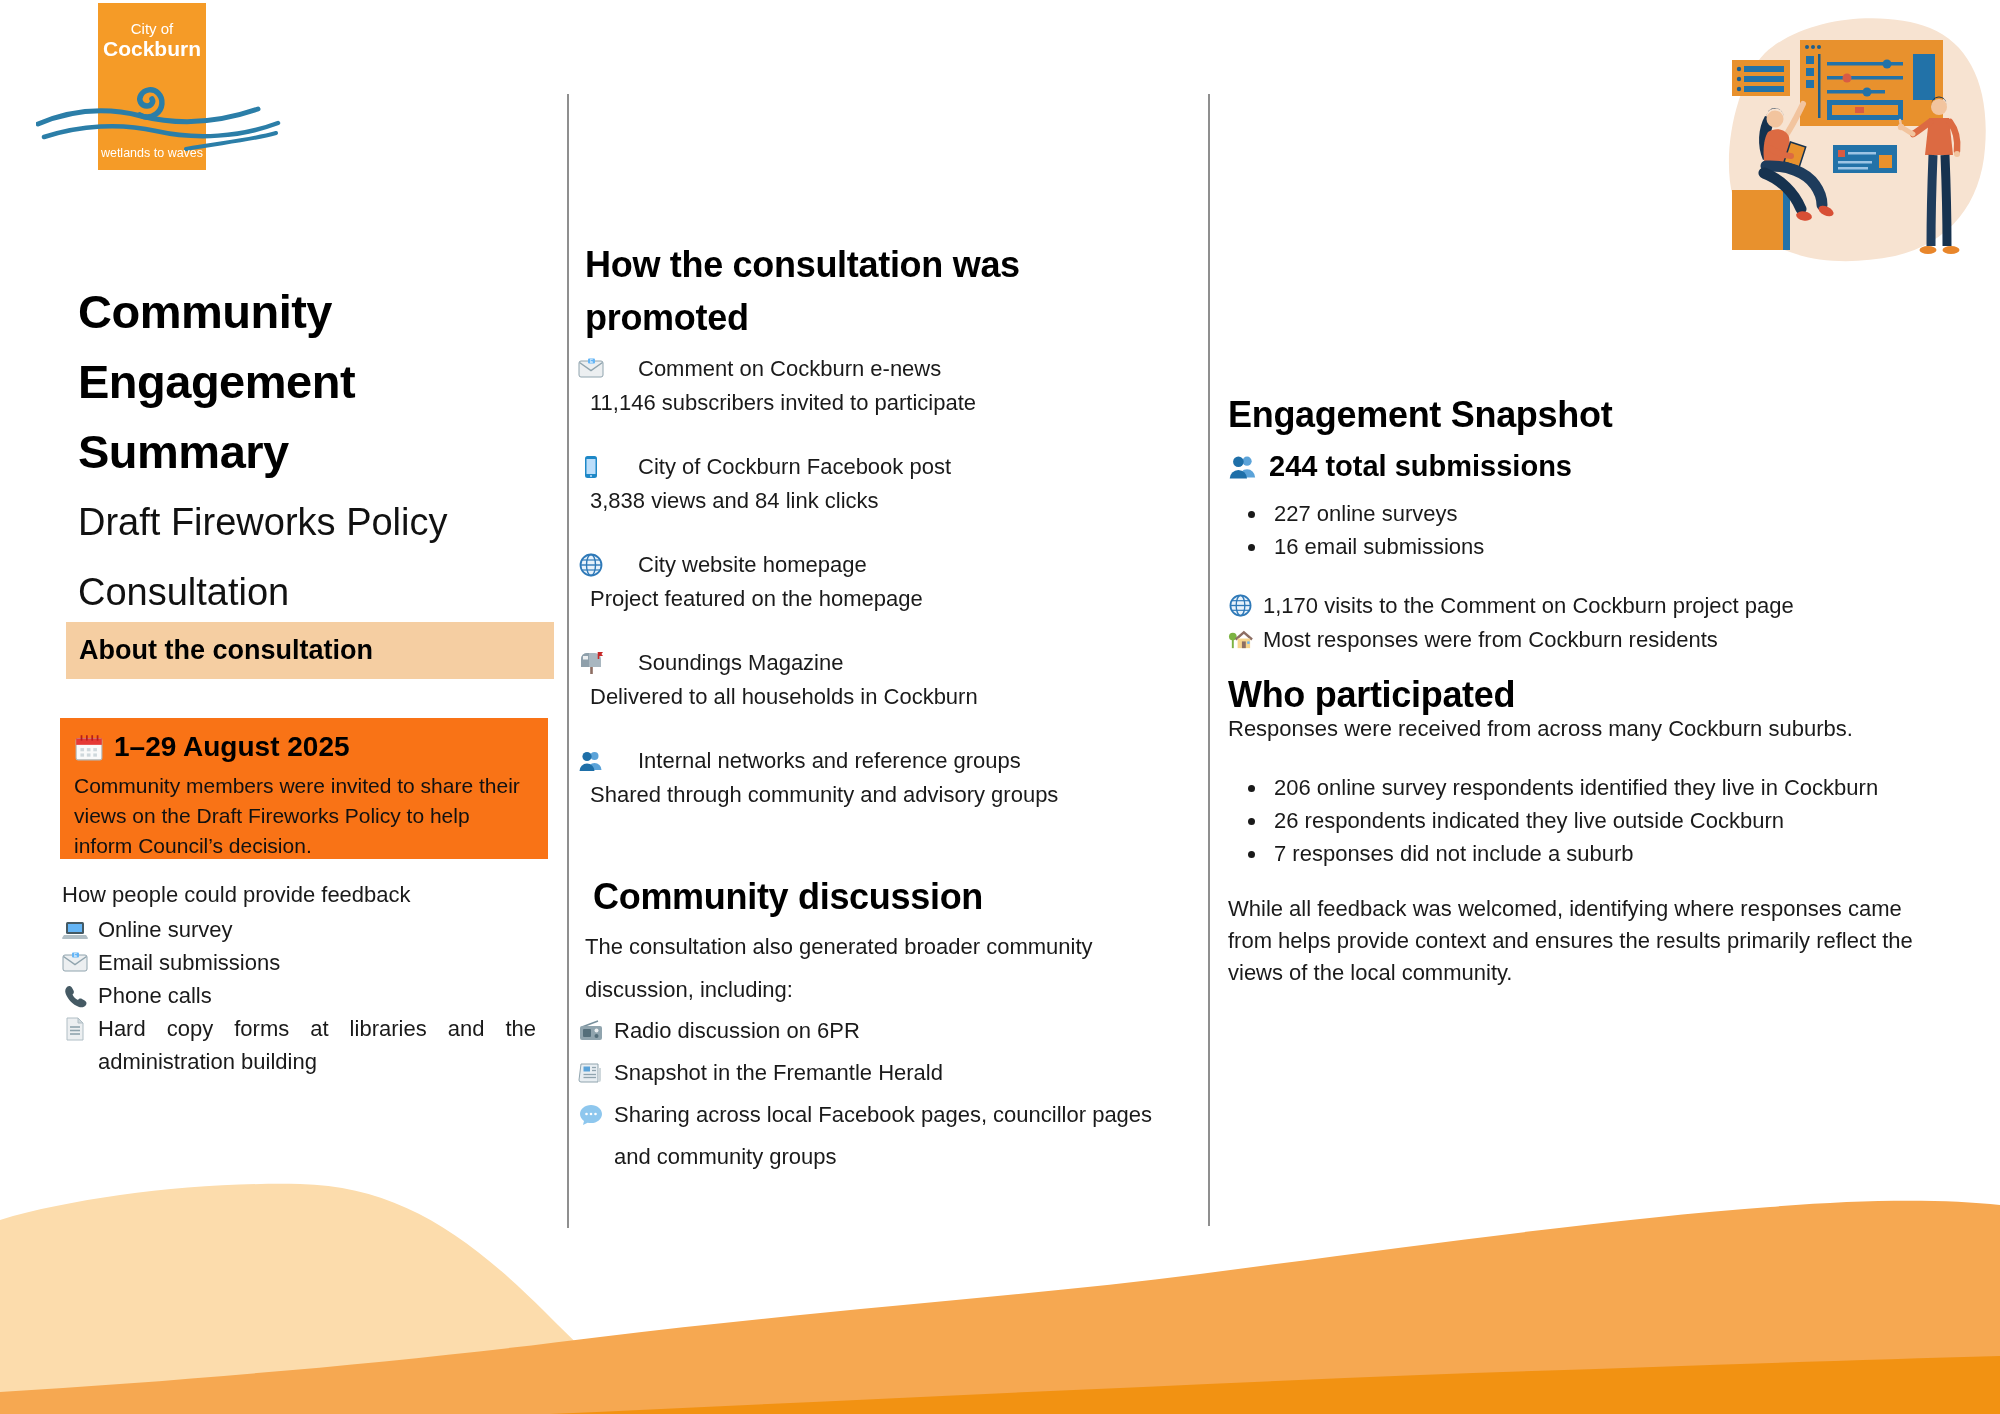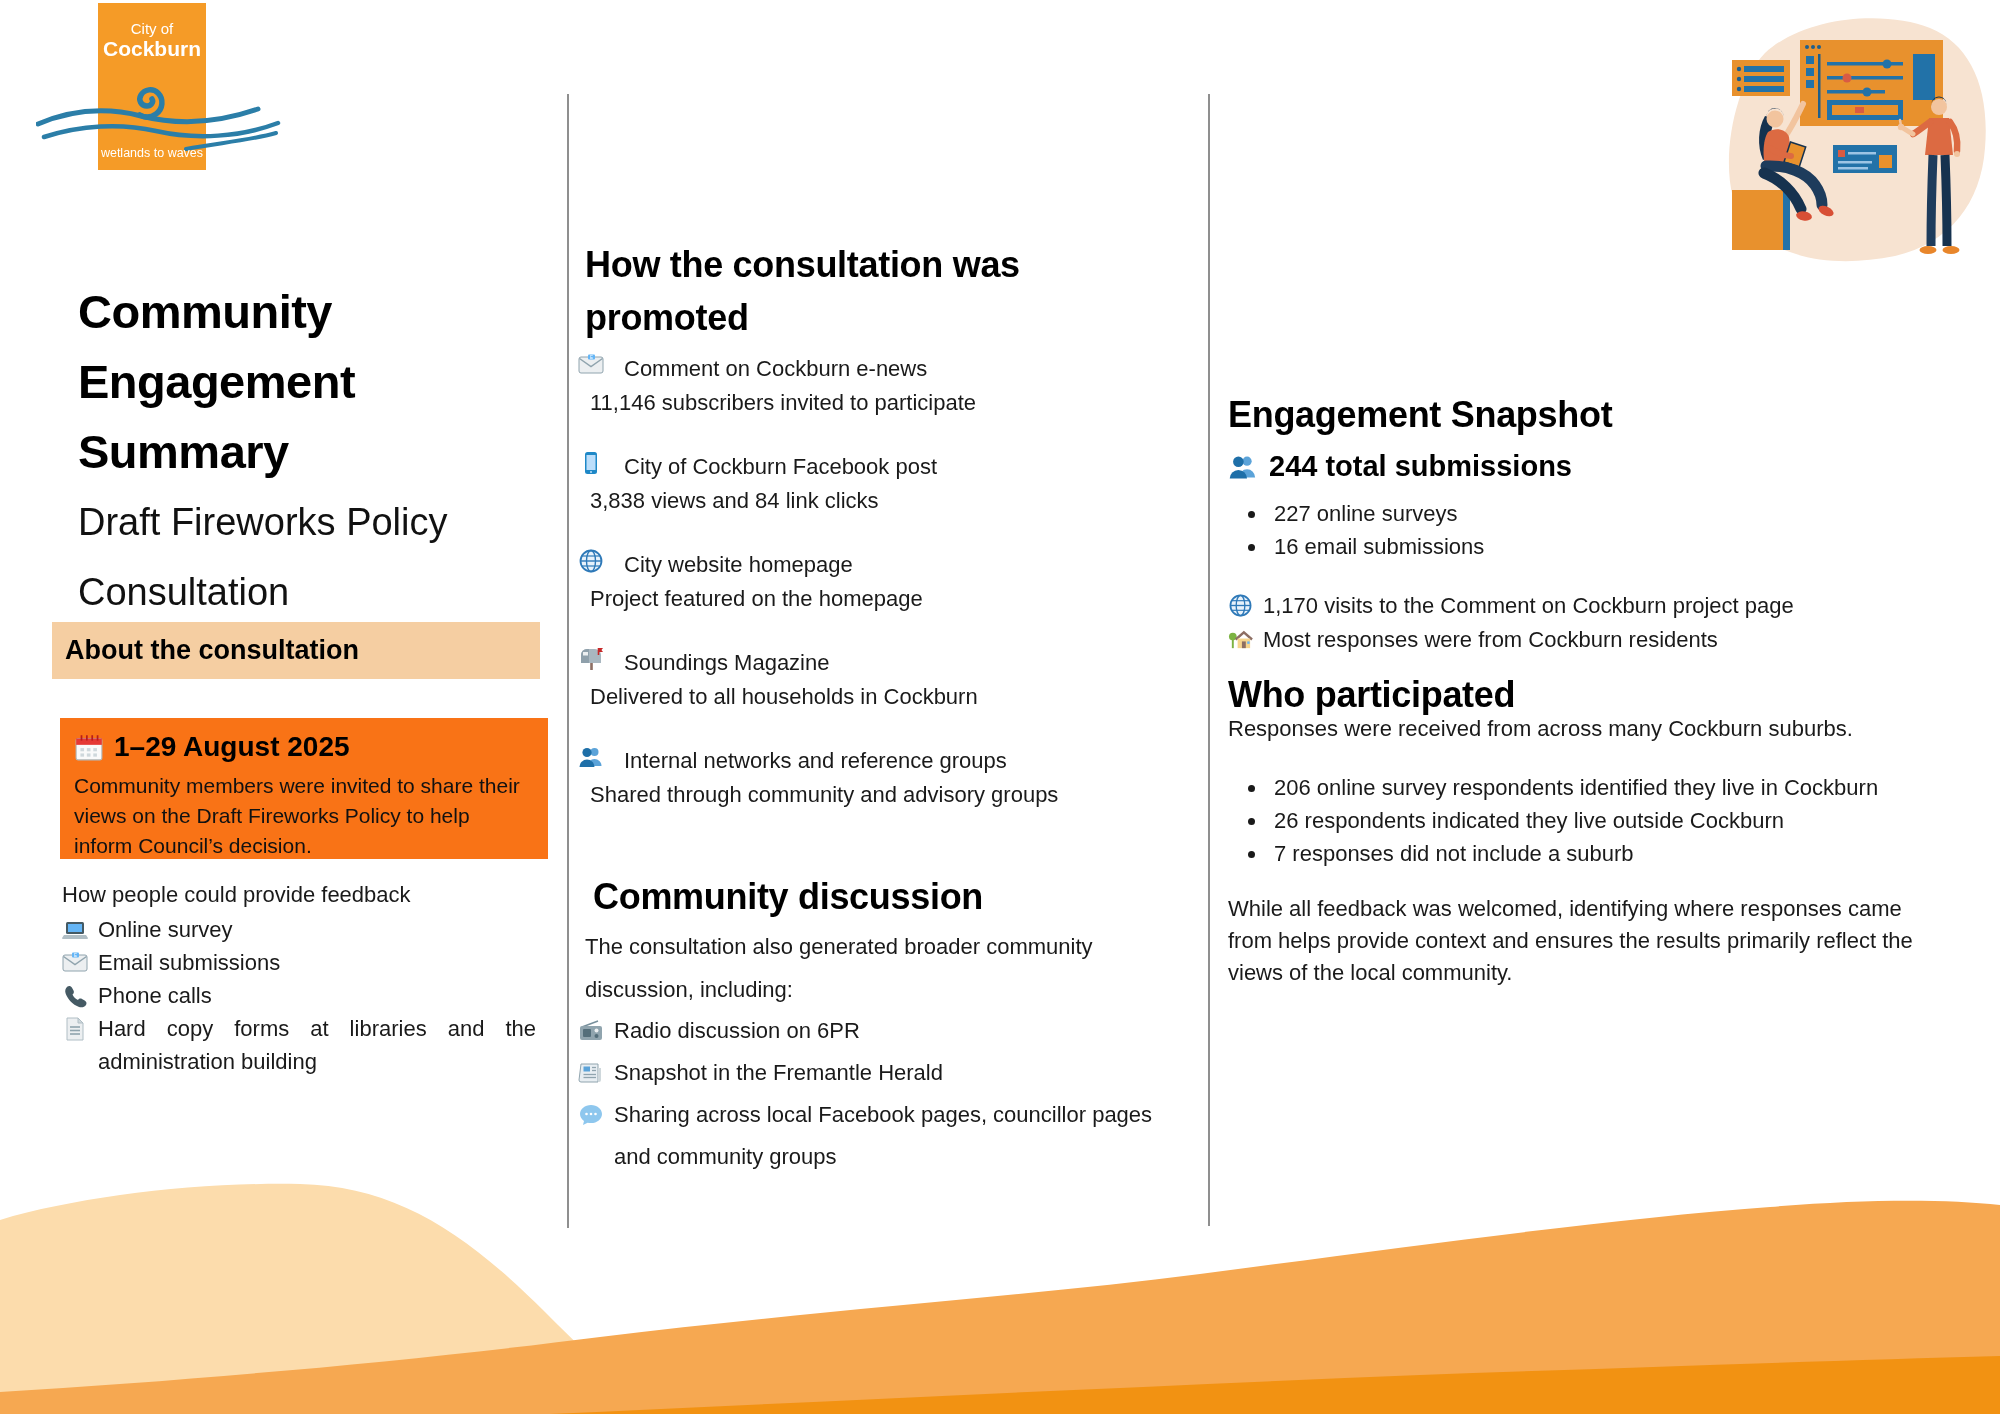--- a/index.html
+++ b/index.html
@@ -7,38 +7,38 @@
         font-family:"Liberation Sans",sans-serif;color:#1a1a1a;}
   .abs{position:absolute;}
 
   
   .vdivider{position:absolute;width:2px;background:#8f8f8f;}
 
   
   .main-title{left:78px;top:277px;width:362px;font-size:47px;line-height:70px;font-weight:700;
               color:#000;letter-spacing:-0.5px;}
   .sub-title{left:78px;top:487px;width:472px;font-size:38px;line-height:70px;font-weight:400;color:#111;}
-  .about-bar{left:52px;top:622px;width:488px;height:57px;background:#F5CEA2;display:flex;
+  .about-bar{left:66px;top:622px;width:488px;height:57px;background:#F5CEA2;display:flex;
              align-items:center;padding-left:13px;box-sizing:border-box;font-size:27px;font-weight:700;color:#000;}
   .date-box{left:60px;top:718px;width:488px;height:141px;background:#f97316;box-sizing:border-box;
             padding:13px 14px;}
   .date-line{display:flex;align-items:center;gap:10px;font-size:28px;font-weight:700;color:#000;}
   .date-desc{margin-top:8px;width:446px;font-size:21px;line-height:30px;color:#111;}
   .feedback{left:62px;top:878px;width:474px;font-size:22px;line-height:33px;}
   .fb-head{margin-bottom:2px;}
   .fb-item{display:flex;align-items:flex-start;}
   .fb-item .emoji{margin-top:4px;}
   .fb-label{flex:1;}
   .fb-item.justify .fb-label{text-align:justify;}
 
   
   .h2{position:absolute;font-size:36px;line-height:53px;font-weight:700;color:#000;letter-spacing:-0.3px;}
   .promo-list{left:578px;top:352px;width:600px;font-size:22px;}
   .promo-item{margin-bottom:30px;}
-  .promo-title{display:flex;align-items:flex-start;gap:10px;line-height:34px;}
+  .promo-title{display:flex;align-items:center;gap:24px;line-height:34px;}
   .promo-detail{padding-left:12px;line-height:34px;}
   .disc-intro{left:585px;top:925px;width:545px;font-size:22px;line-height:43px;}
   .disc-list{left:578px;top:1010px;width:585px;font-size:22px;}
   .disc-item{display:flex;align-items:flex-start;line-height:42px;}
   .disc-item .emoji{margin-top:8px;}
   .disc-label{flex:1;}
 
   
   .total-line{left:1228px;top:450px;display:flex;align-items:center;gap:11px;
               font-size:29px;font-weight:700;color:#000;}

